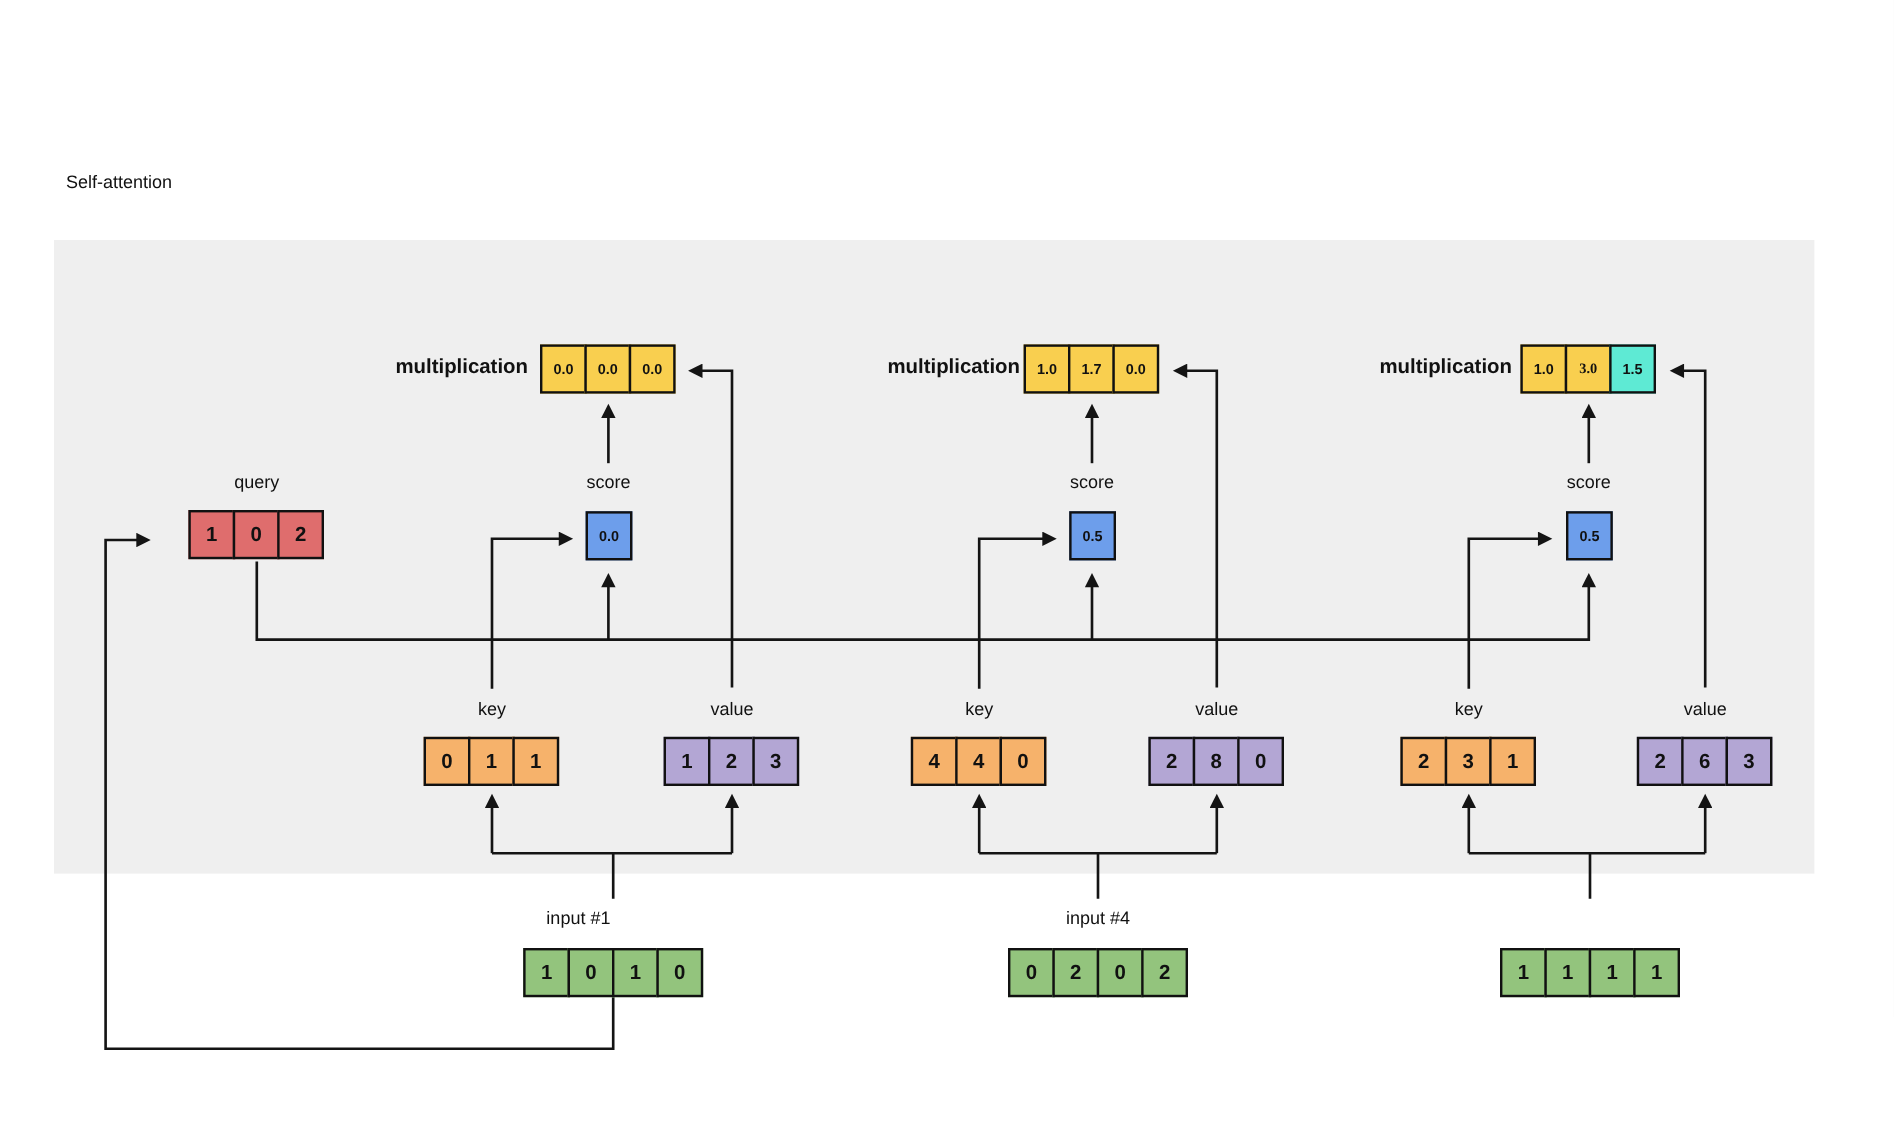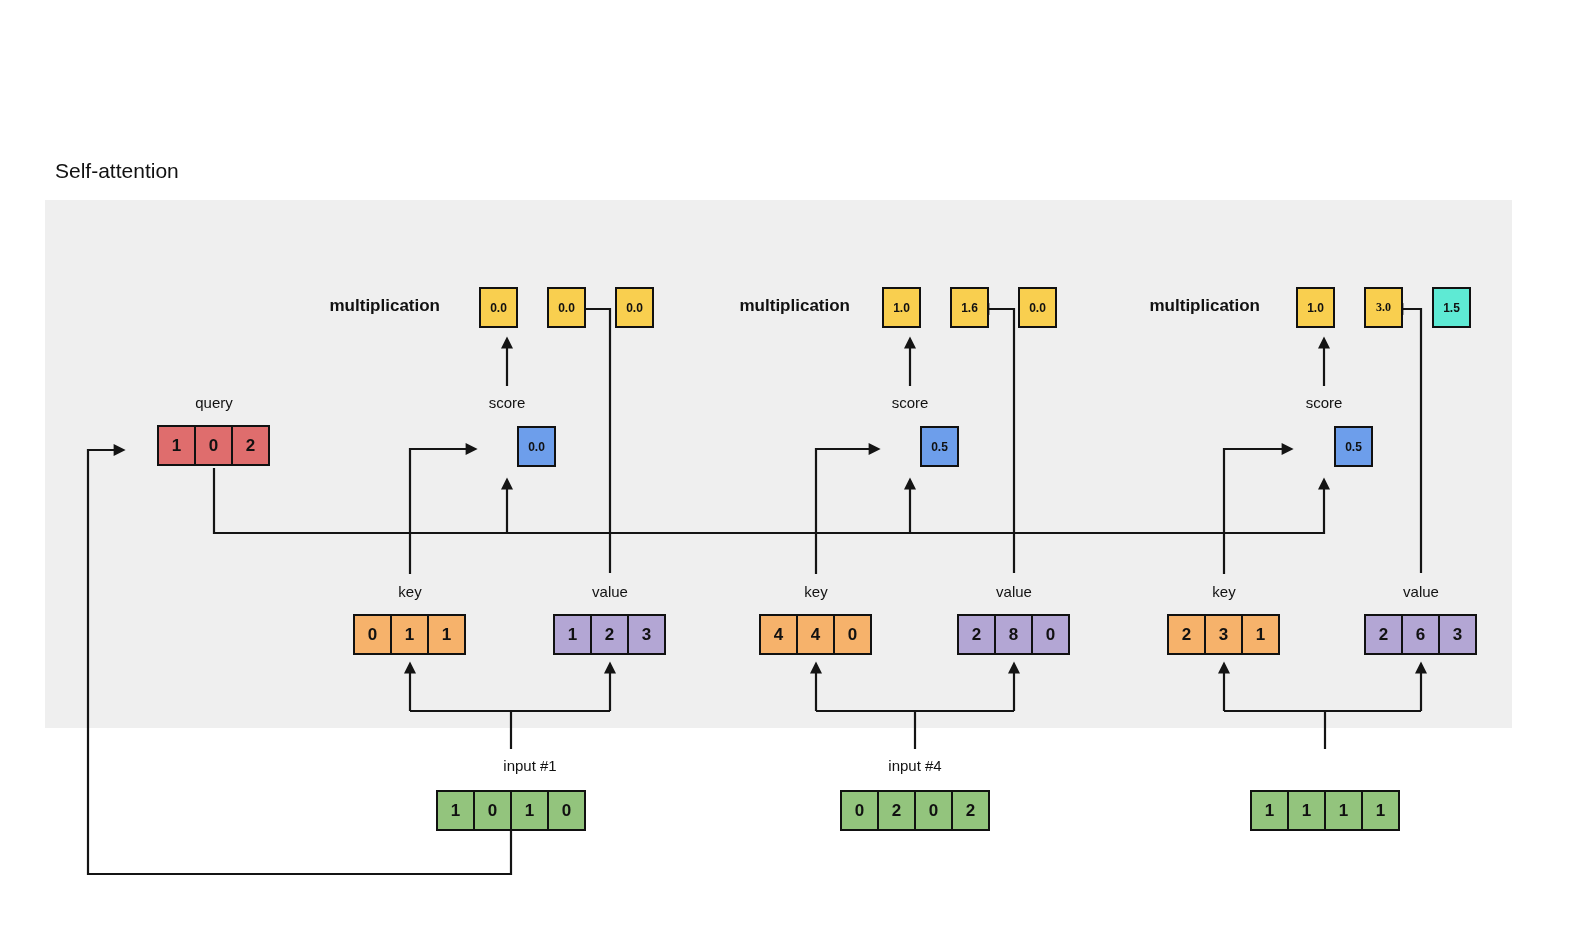--- a/index.html
+++ b/index.html
@@ -1,31 +1,31 @@
 <!DOCTYPE html>
 <html><head>
 <meta charset="utf-8">
 <style>
   html,body { margin:0; padding:0; background:#ffffff; }
   .canvas {
     position:relative; width:1578px; height:949px; overflow:hidden;
     font-family:"Liberation Sans", sans-serif; color:#111;
   }
   .panel { position:absolute; left:45px; top:200px; width:1467px; height:528px; background:#efefef; }
-  .title { position:absolute; left:55px; top:159px; font-size:21px; }
+  .title { position:absolute; left:55px; top:144px; font-size:15px; }
   .lbl { position:absolute; font-size:15px; transform:translateX(-50%); white-space:nowrap; }
   .mult-lbl { position:absolute; font-size:17px; font-weight:bold; white-space:nowrap; }
   .vec { position:absolute; display:flex; }
   .cell {
     width:39px; height:41px; box-sizing:border-box; border:2px solid #111;
     margin-left:-2px; display:flex; align-items:center; justify-content:center;
     font-weight:bold; font-size:17px; color:#111;
   }
   .cell:first-child { margin-left:0; }
-  .cell.small { font-size:12px;margin-left:29px; }
+  .cell.small { font-size:12px; }
   svg.wires { position:absolute; left:0; top:0; }
   .ln { fill:none; stroke:#141414; stroke-width:2.2; }
 </style>
 </head>
 <body>
 
 <div class="canvas">
 
   <div class="title">Self-attention</div>
   <div class="panel"></div>
@@ -90,32 +90,32 @@
       <div class="cell" style="background: rgb(246, 178, 107);">0</div>
       <div class="cell" style="background: rgb(246, 178, 107);">1</div>
       <div class="cell" style="background: rgb(246, 178, 107);">1</div>
     </div>
   <div class="lbl" style="left:610px; top:583px;">value</div>
   <div class="vec" style="left:553px; top:614px;">
       <div class="cell" style="background: rgb(179, 166, 212);">1</div>
       <div class="cell" style="background: rgb(179, 166, 212);">2</div>
       <div class="cell" style="background: rgb(179, 166, 212);">3</div>
     </div>
-  <div class="lbl" style="left:530px; top:757px;">input #1</div>
+  <div class="lbl" style="left:482px; top:757px;">input #1</div>
   <div class="vec" style="left:436px; top:790px;">
       <div class="cell" style="background: rgb(147, 196, 125);">1</div>
       <div class="cell" style="background: rgb(147, 196, 125);">0</div>
       <div class="cell" style="background: rgb(147, 196, 125);">1</div>
       <div class="cell" style="background: rgb(147, 196, 125);">0</div>
     </div>
 
   <div class="mult-lbl" style="right:728px; top:296px;">multiplication</div>
   <div class="vec" style="left:853px; top:287px;">
       <div class="cell small" style="background: rgb(249, 207, 79);">1.0</div>
-      <div class="cell small" style="background: rgb(249, 207, 79);">1.6</div>
+      <div class="cell small" style="background: rgb(249, 207, 79);">1.7</div>
       <div class="cell small" style="background: rgb(249, 207, 79);">0.0</div>
     </div>
   <div class="lbl" style="left:910px; top:394px;">score</div>
   <div class="vec" style="left:891px; top:426px;">
       <div class="cell small" style="background: rgb(109, 158, 235);">0.5</div>
     </div>
   <div class="lbl" style="left:816px; top:583px;">key</div>
   <div class="vec" style="left:759px; top:614px;">
       <div class="cell" style="background: rgb(246, 178, 107);">4</div>
       <div class="cell" style="background: rgb(246, 178, 107);">4</div>

